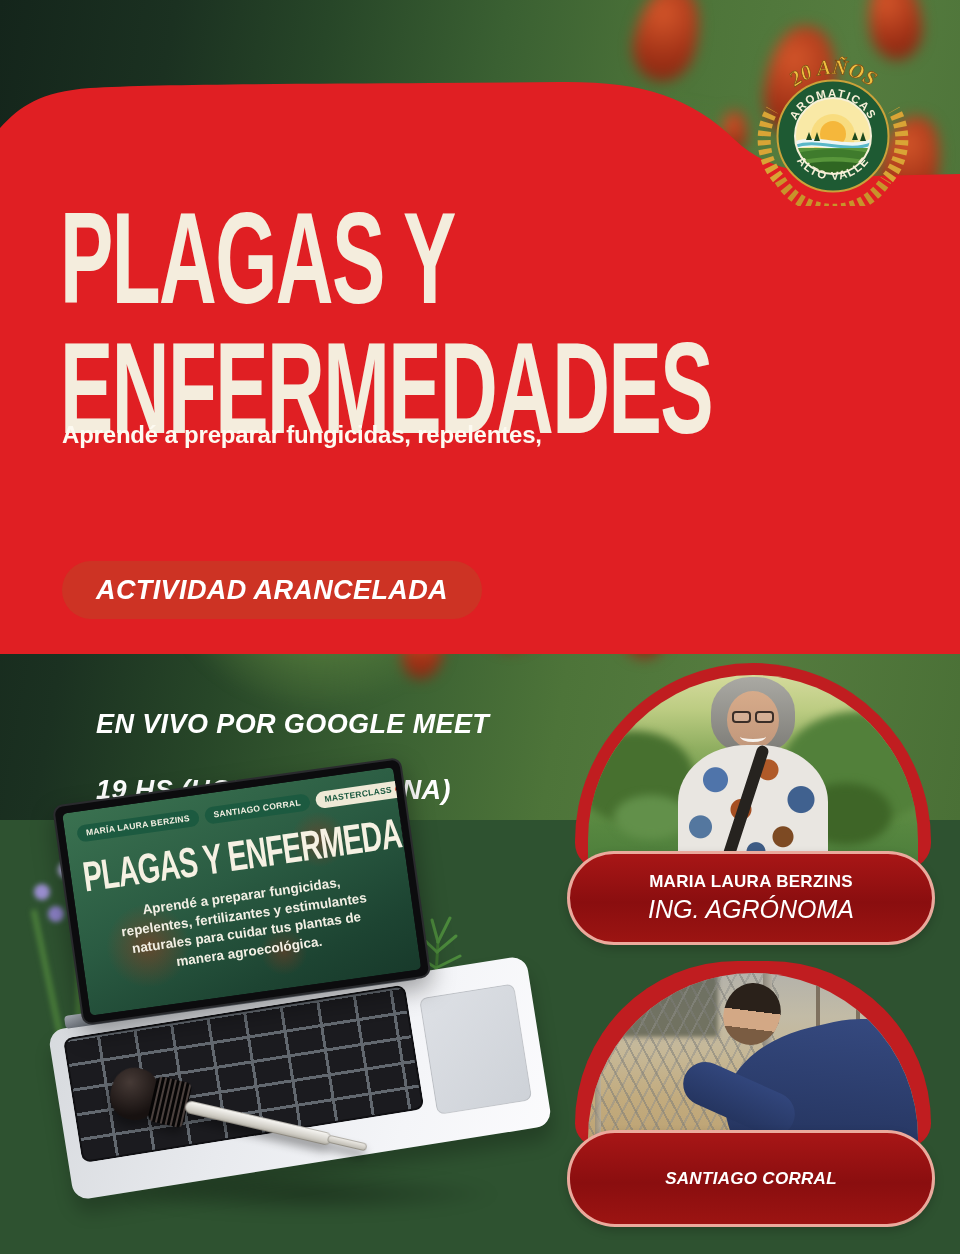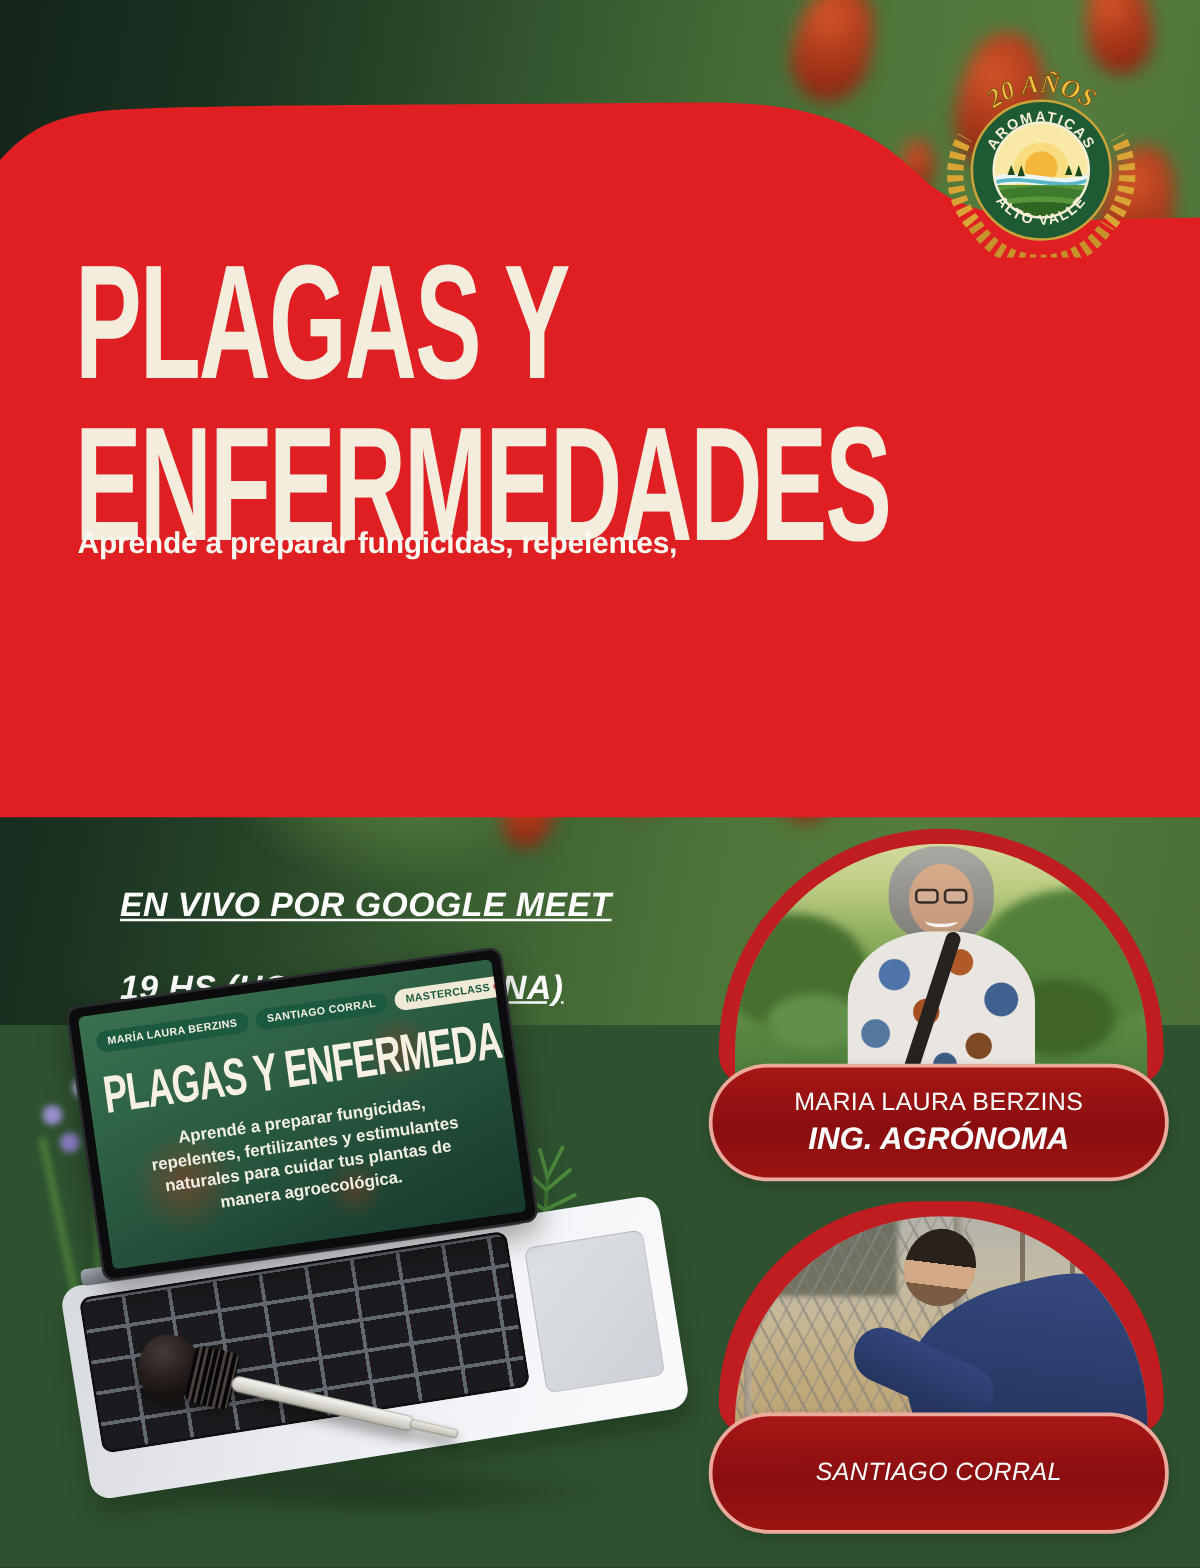--- a/index.html
+++ b/index.html
@@ -32,21 +32,21 @@
   .title-line .cond{transform:scale(.8,1.3);letter-spacing:-2px;}
   .t1{top:193px;} .t2{top:323px;}
 
   .desc-line{position:absolute;left:62px;z-index:2;color:#fdfaf1;font-size:24px;
     font-weight:700;letter-spacing:-.2px;white-space:nowrap;}
   .d0{top:421px;} .d1{top:463px;} .d2{top:505px;}
 
   .pill{position:absolute;left:62px;z-index:2;height:58px;line-height:58px;padding:0 34px;
     border-radius:29px;background:rgba(201,55,36,.85);color:#fff;
     font-size:27px;font-weight:800;font-style:italic;letter-spacing:.4px;white-space:nowrap;}
-  .pill.flat{background:none;padding:0;left:96px;height:48px;line-height:48px;text-decoration:underline;}
+  .pill.flat{background:none;padding:0;left:96px;height:48px;line-height:48px;}
   .p0{top:561px;} .p1{top:628px;} .p2{top:700px;} .p3{top:766px;}
 
   
   .plant-left{position:absolute;left:14px;top:848px;width:150px;height:210px;z-index:2;filter:blur(2.5px);}
   .stem{position:absolute;width:6px;height:130px;background:#4a7d3a;border-radius:3px;}
   .bloom{position:absolute;width:16px;height:16px;border-radius:50%;background:#9b8fd0;}
   .bloom.b2{background:#b7aee0;} .bloom.b3{background:#8a7fc4;}
   .rosemary{position:absolute;left:392px;top:912px;z-index:2;filter:blur(.4px);}
   .laptop-shadow{position:absolute;left:120px;top:1172px;width:380px;height:44px;z-index:2;
     background:radial-gradient(ellipse at center, rgba(0,0,0,.32), rgba(0,0,0,0) 70%);filter:blur(6px);}
@@ -102,23 +102,23 @@
   .arch-photo{position:relative;width:330px;border-radius:165px 165px 0 0;overflow:hidden;}
   .a1 .arch-photo{height:194px;} .a2 .arch-photo{height:174px;}
   .scene{position:absolute;inset:0;}
 
   .plate{position:absolute;left:567px;width:368px;z-index:4;border-radius:48px;
     border:3px solid rgba(244,186,172,.9);
     background:linear-gradient(180deg,#a81616 0%,#8a0e0f 55%,#9c1412 100%);
     display:flex;flex-direction:column;align-items:center;justify-content:center;
     color:#fff;text-align:center;box-shadow:0 4px 10px rgba(0,0,0,.18);}
   .pl1{top:851px;height:94px;} .pl2{top:1130px;height:97px;}
-  .sp-name{font-size:20px;font-weight:400;letter-spacing:.3px;white-space:nowrap;}
+  .sp-name{font-size:17px;font-weight:700;letter-spacing:.3px;white-space:nowrap;}
   .pl2 .sp-name{font-style:italic;}
-  .sp-role{font-size:25px;font-style:italic;font-weight:700;margin-top:3px;white-space:nowrap;}
+  .sp-role{font-size:25px;font-style:italic;font-weight:400;margin-top:3px;white-space:nowrap;}
 
   
   .scene.maria{background:linear-gradient(180deg,#d4da9c 0%,#bccc82 18%,#8fae60 38%,#6e9a4c 58%,#578740 78%,#4b7c3a 100%);}
   .bush{position:absolute;border-radius:50%;filter:blur(4px);}
   .m-hair{position:absolute;left:123px;top:2px;width:84px;height:76px;border-radius:46% 46% 42% 42%;
     background:linear-gradient(180deg,#aaa9a3,#7d7c77);}
   .m-face{position:absolute;left:139px;top:16px;width:52px;height:58px;border-radius:50%;
     background:linear-gradient(180deg,#d7ab8a,#c1977b);}
   .m-glasses{position:absolute;left:143px;top:36px;width:44px;height:12px;display:flex;gap:4px;justify-content:center;}
   .lens{width:19px;height:12px;border:2px solid #3a2e28;border-radius:4px;background:rgba(255,255,255,.15);}
@@ -224,20 +224,21 @@
     </text>
     <text font-family="Liberation Sans, sans-serif" font-size="11.5" font-weight="bold" fill="#f7f0d8" letter-spacing="1.5">
       <textPath href="#arcBottom" startOffset="50%" text-anchor="middle">ALTO VALLE</textPath>
     </text>
   </svg>
 
   <div class="title-line t1"><span class="cond">PLAGAS Y</span></div>
   <div class="title-line t2"><span class="cond">ENFERMEDADES</span></div>
   <div class="desc-line d0">Aprendé a preparar fungicidas, repelentes,</div>
 
+  <div class="pill p0">ACTIVIDAD ARANCELADA</div>
   <div class="pill flat p2">EN VIVO POR GOOGLE MEET</div>
   <div class="pill flat p3">19 HS (HORA ARGENTINA)</div>
 
   <div class="plant-left">
     <div class="stem" style="left:30px;top:60px;transform:rotate(-12deg);"></div>
     <div class="stem" style="left:62px;top:40px;"></div>
     <div class="stem" style="left:92px;top:58px;transform:rotate(10deg);background:#3c6b2e;"></div>
     <div class="bloom" style="left:20px;top:36px;"></div>
     <div class="bloom b2" style="left:44px;top:14px;"></div>
     <div class="bloom b3" style="left:66px;top:28px;"></div>

